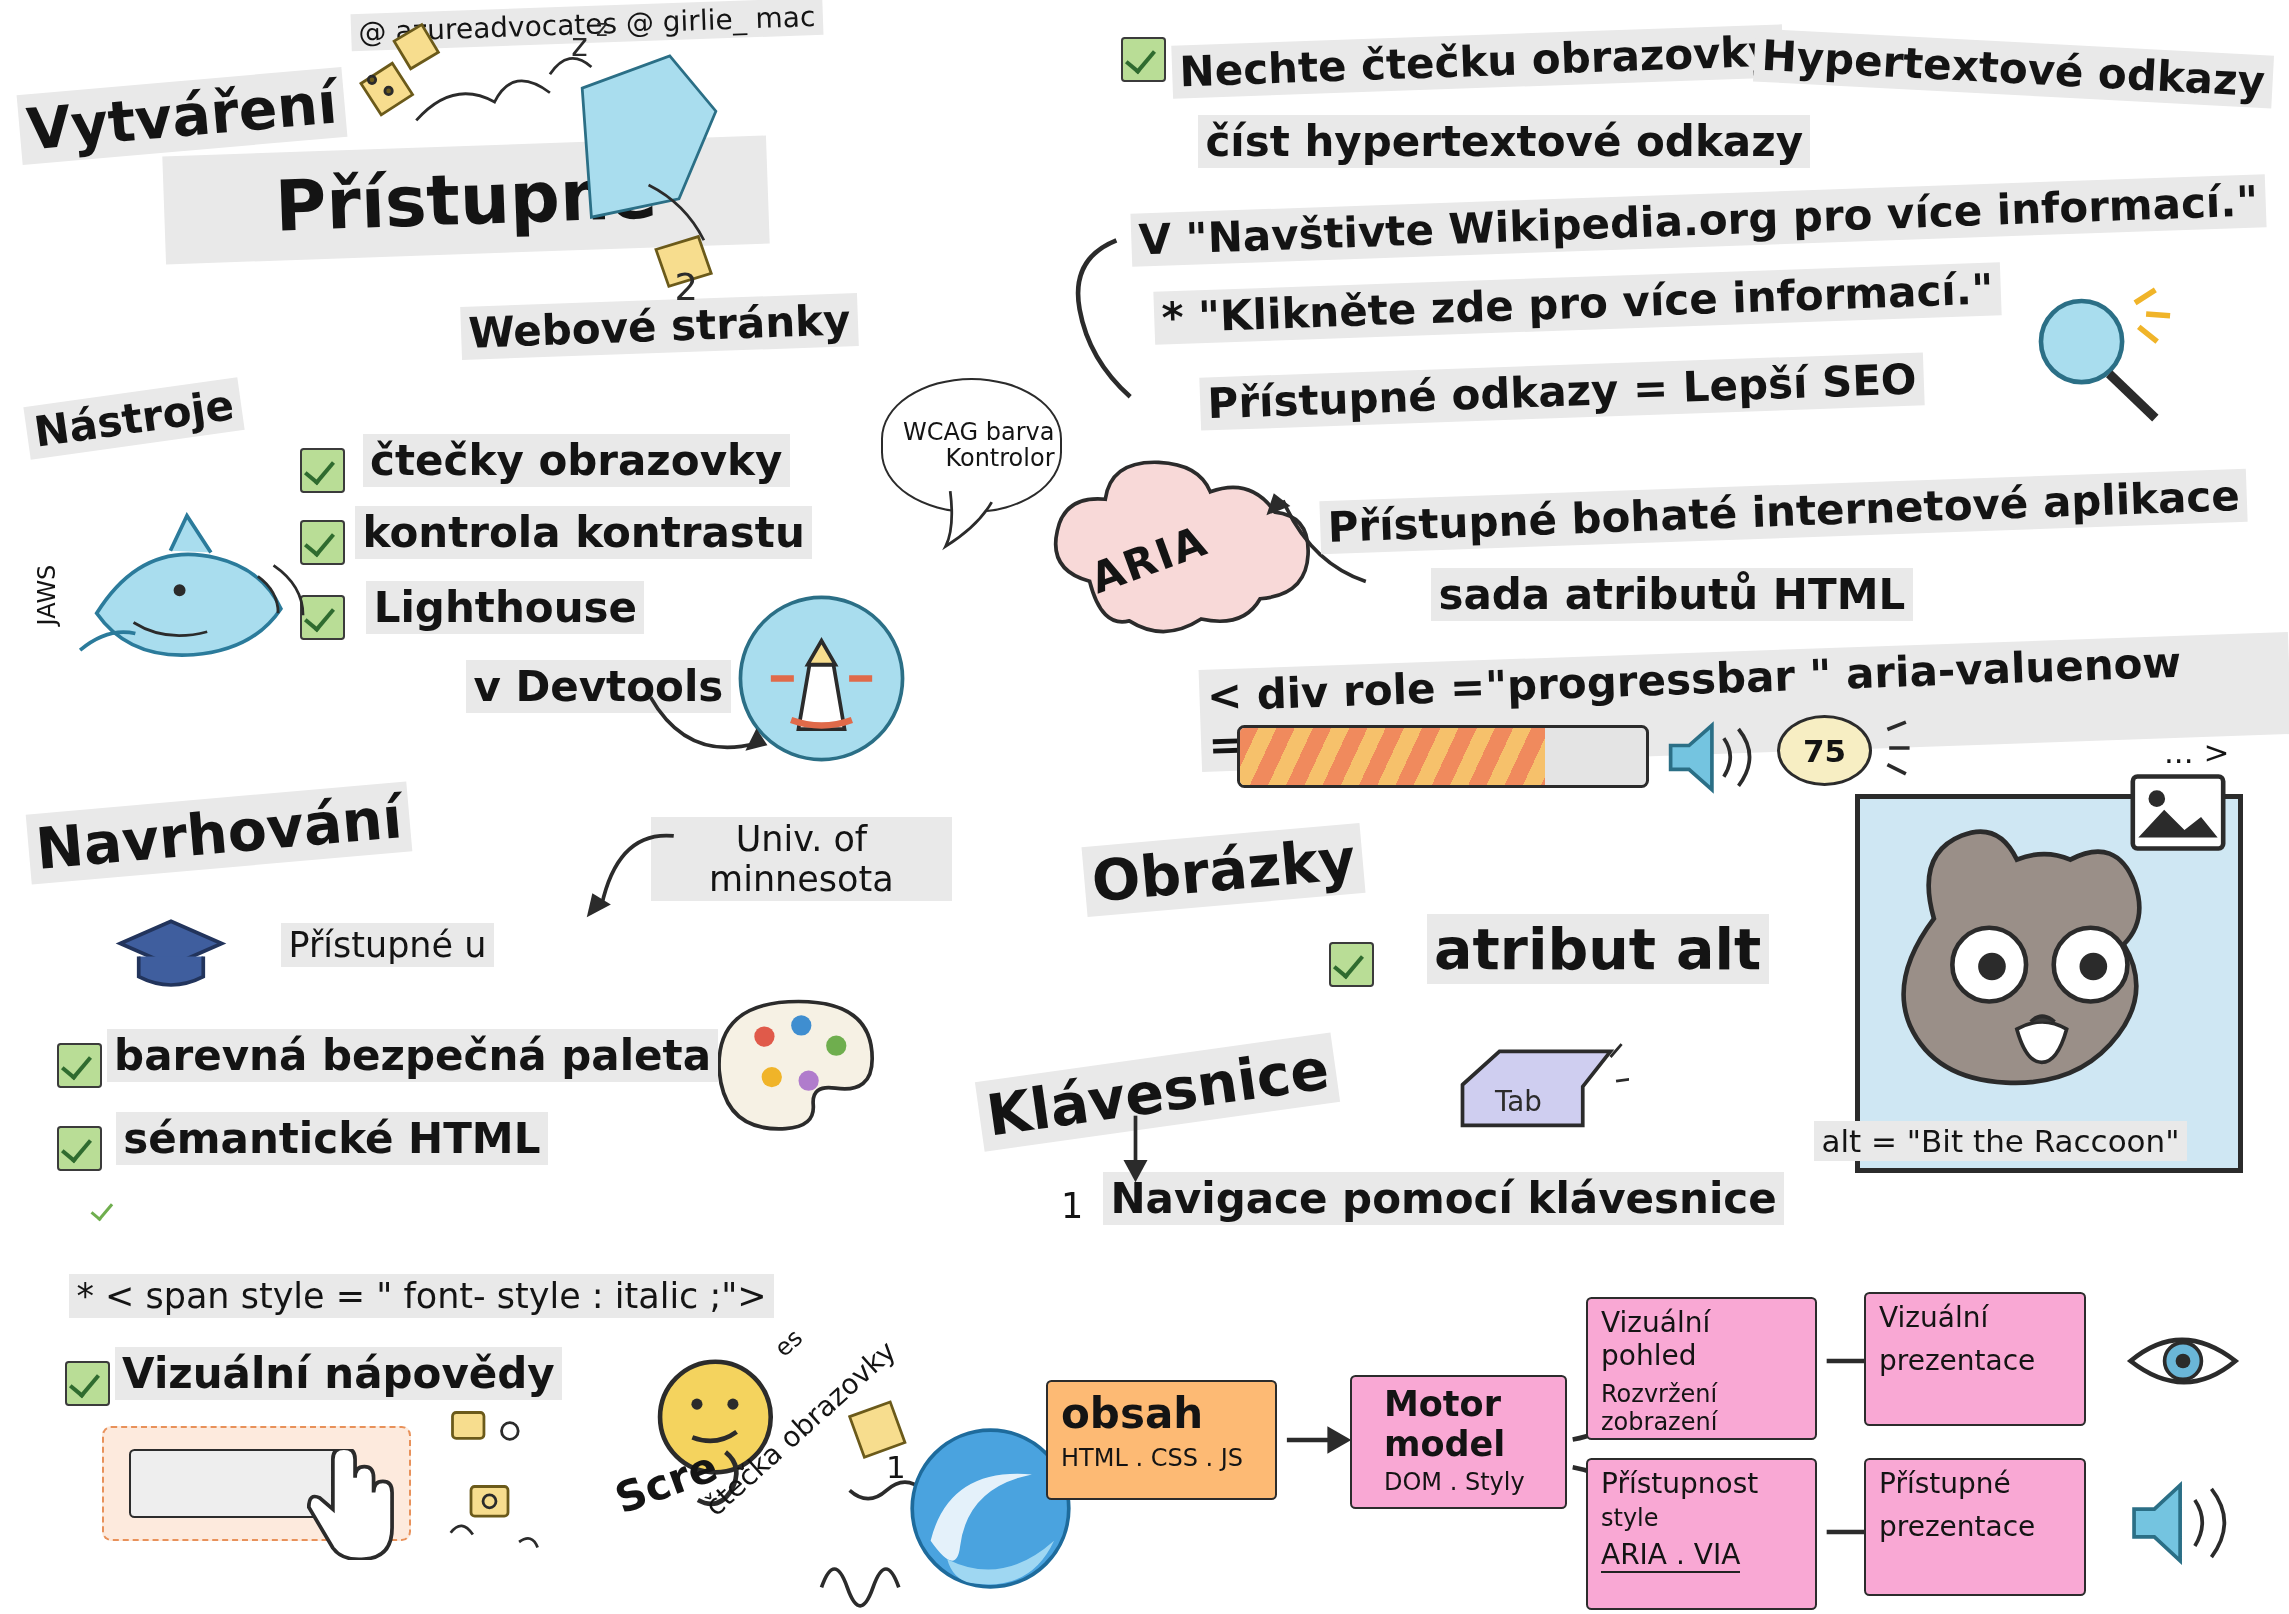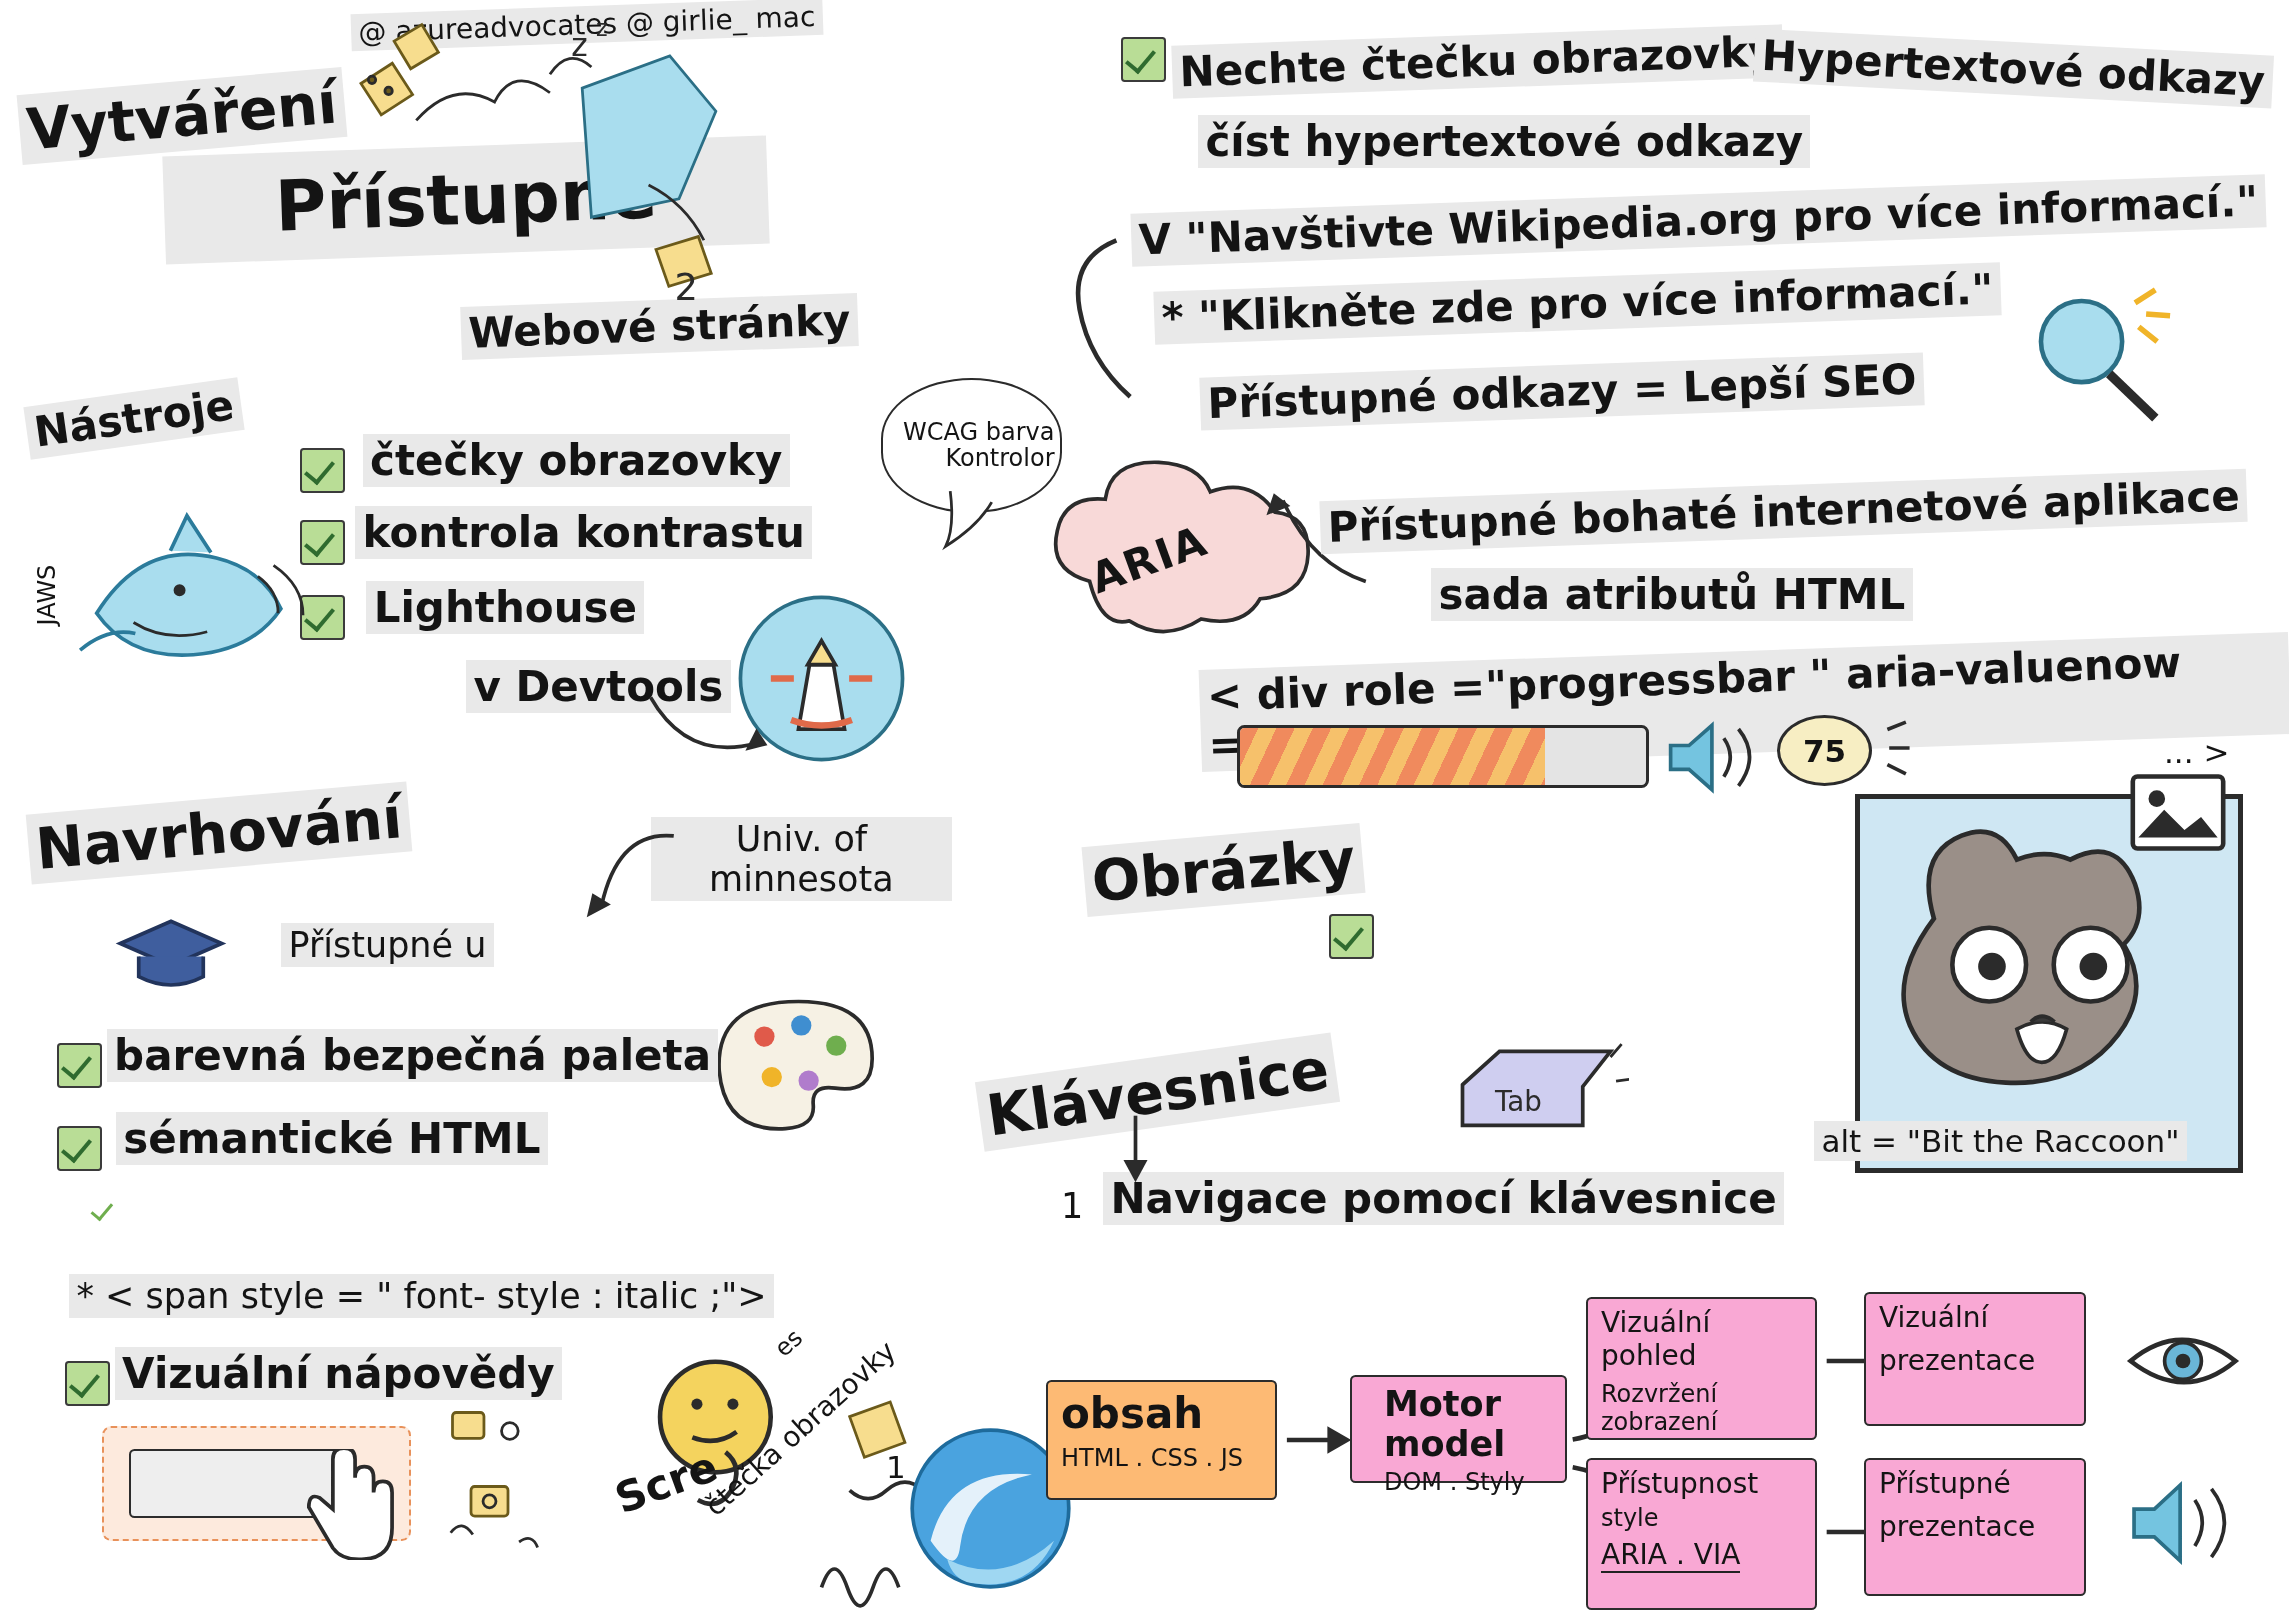--- a/index.html
+++ b/index.html
@@ -256,20 +256,21 @@
     <circle cx="60" cy="116" r="7"></circle>
     <path d="M18 150 q12 -16 24 2"></path>
     <path d="M92 160 q14 -10 20 6"></path>
   </g>
 </svg>
 
 <div class="n hl h1 rot-5" style="left:1084px;top:835px;">Obrázky</div>
 
 <div class="n" style="left:1329px;top:914px;">
   <span class="chk"></span>
+  <span class="hl h1" style="margin-left:48px;">atribut alt</span>
 </div>
 
 <div class="n" style="left:1855px;top:794px;width:378px;height:369px;border:5.5px solid #2b2b2b;background:#cfe7f3;"></div>
 <svg class="n" style="left:1869px;top:808px;" width="351" height="341" viewBox="0 0 380 370">
   <path d="M70 120 q-20 -70 30 -90 q40 -16 60 26 q30 -12 58 0 q50 -26 70 26 q14 40 -12 66 q30 50 -6 98 q-42 56 -122 52 q-78 -4 -104 -62 q-22 -52 26 -116 z" fill="#9a8f88" stroke="#2b2b2b" stroke-width="5"></path>
   <circle cx="130" cy="170" r="40" fill="#ffffff" stroke="#2b2b2b" stroke-width="5"></circle>
   <circle cx="240" cy="170" r="40" fill="#ffffff" stroke="#2b2b2b" stroke-width="5"></circle>
   <circle cx="133" cy="172" r="15" fill="#2b2b2b"></circle>
   <circle cx="243" cy="172" r="15" fill="#2b2b2b"></circle>
   <path d="M160 240 q28 -16 54 0 q-10 36 -27 36 q-17 0 -27 -36 z" fill="#ffffff" stroke="#2b2b2b" stroke-width="4"></path>
@@ -321,21 +322,21 @@
 <div class="fbox" style="left:1046px;top:1380px;width:231px;height:120px;">
   <div class="h2">obsah</div>
   <div class="t26" style="margin-top:5.5px;">HTML . CSS . JS</div>
 </div>
 
 <svg class="n arrow" style="left:1283px;top:1417px;" width="74" height="46" viewBox="0 0 80 50">
   <path d="M4 25 h50" stroke="#2b2b2b" stroke-width="5" fill="none"></path>
   <path d="M48 10 l26 15 l-26 15 z" fill="#2b2b2b"></path>
 </svg>
 
-<div class="fbox yel" style="left:1350px;top:1375px;width:217px;height:108px;padding-left:32px;">
+<div class="fbox yel" style="left:1350px;top:1375px;width:217px;height:134px;padding-left:32px;">
   <div class="t38" style="font-weight:700;">Motor model</div>
   <div class="t26" style="margin-top:3.7px;">DOM . Styly</div>
 </div>
 
 <svg class="n arrow" style="left:1569px;top:1338px;" width="120" height="120" viewBox="0 0 130 130">
   <path d="M4 110 q60 -10 92 -78" stroke="#2b2b2b" stroke-width="5" fill="none"></path>
   <path d="M84 22 l20 -14 l4 26 z" fill="#2b2b2b"></path>
 </svg>
 <svg class="n arrow" style="left:1569px;top:1458px;" width="120" height="120" viewBox="0 0 130 130">
   <path d="M4 10 q60 10 92 78" stroke="#2b2b2b" stroke-width="5" fill="none"></path>

